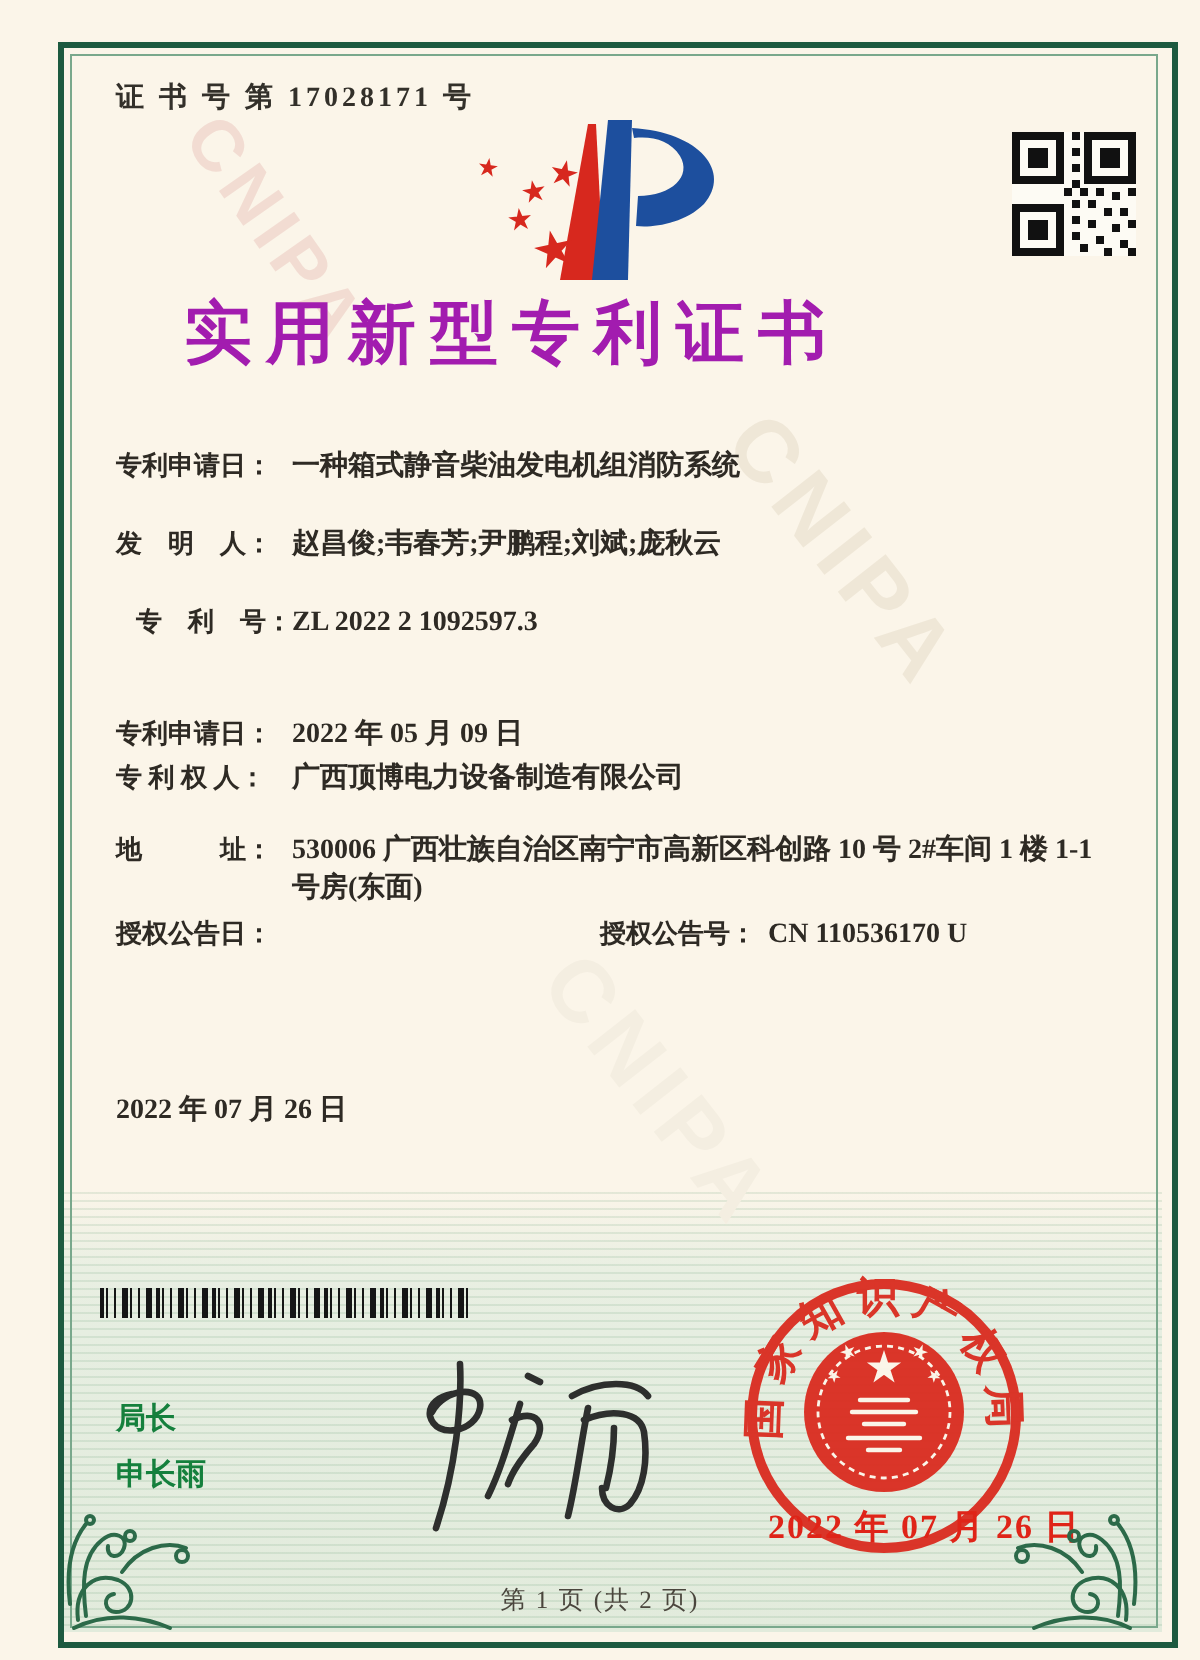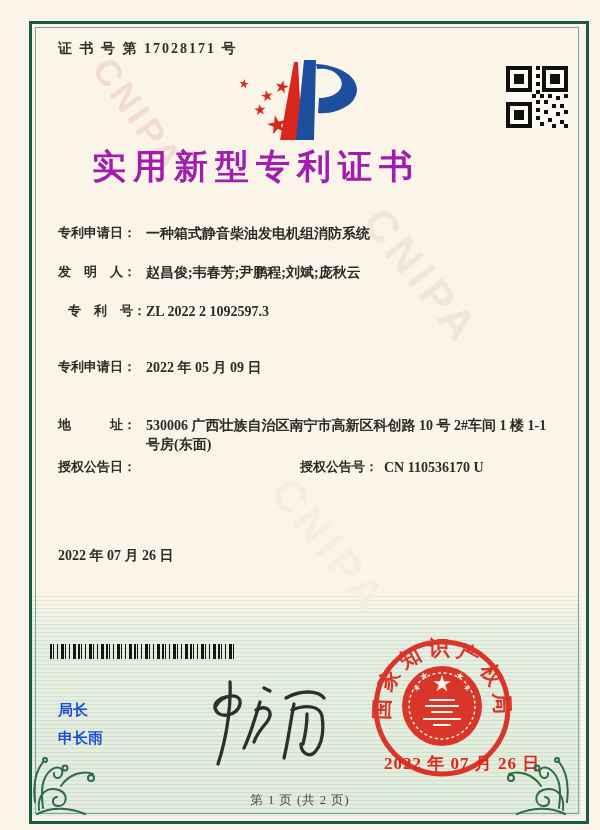--- a/index.html
+++ b/index.html
@@ -59,21 +59,21 @@
     background:repeating-linear-gradient(90deg,
       #161616 0 2px,transparent 2px 3px,
       #161616 3px 4px,transparent 4px 7px,
       #161616 7px 8px,transparent 8px 11px,
       #161616 11px 14px,transparent 14px 15px,
       #161616 15px 16px,transparent 16px 19px,
       #161616 19px 20px,transparent 20px 23px,
       #161616 23px 26px,transparent 26px 28px);
   }
   #director{position:absolute;left:58px;top:696px;font-family:"Liberation Sans","DejaVu Sans",sans-serif;}
-  #director .d-line{font-size:15px;font-weight:700;color:#1d4ed8;line-height:28px;}
+  #director .d-line{font-size:15px;font-weight:700;color:#15803d;line-height:28px;}
   #seal-date{
     position:absolute;left:384px;top:752px;font-size:17px;font-weight:700;
     color:#df2418;letter-spacing:1px;white-space:nowrap;
   }
   #footer-page{
     position:absolute;left:0;top:792px;width:600px;text-align:center;
     font-size:12.5px;color:#4a463d;letter-spacing:1px;
   }
   svg{position:absolute;overflow:visible;}
   #flourish-right{transform:scaleX(-1);}
@@ -161,20 +161,24 @@
     <span class="f-value">赵昌俊;韦春芳;尹鹏程;刘斌;庞秋云</span>
   </div>
   <div class="f-row" style="top:302px;text-align:right;">
     <span class="f-label">专　利　号：</span>
     <span class="f-value">ZL 2022 2 1092597.3</span>
   </div>
   <div class="f-row" style="top:358px;">
     <span class="f-label">专利申请日：</span>
     <span class="f-value">2022 年 05 月 09 日</span>
   </div>
+  <div class="f-row" style="top:380px;">
+    <span class="f-label">专 利 权 人：</span>
+    <span class="f-value">广西顶博电力设备制造有限公司</span>
+  </div>
   <div class="f-row" id="row-addr" style="top:416px;justify-content:space-between;">
     <span class="f-label">地　　　址：</span>
     <span class="f-value">530006 广西壮族自治区南宁市高新区科创路 10 号 2#车间 1 楼 1-1 号房(东面)</span>
   </div>
   <div class="f-row" style="top:458px;flex-direction:column;">
     <span class="f-label">授权公告日：</span>
     <span class="f-value">2022 年 07 月 26 日</span>
   </div>
   <div id="grant-pub" style="top:458px;">
     <span class="f-label">授权公告号：</span>

